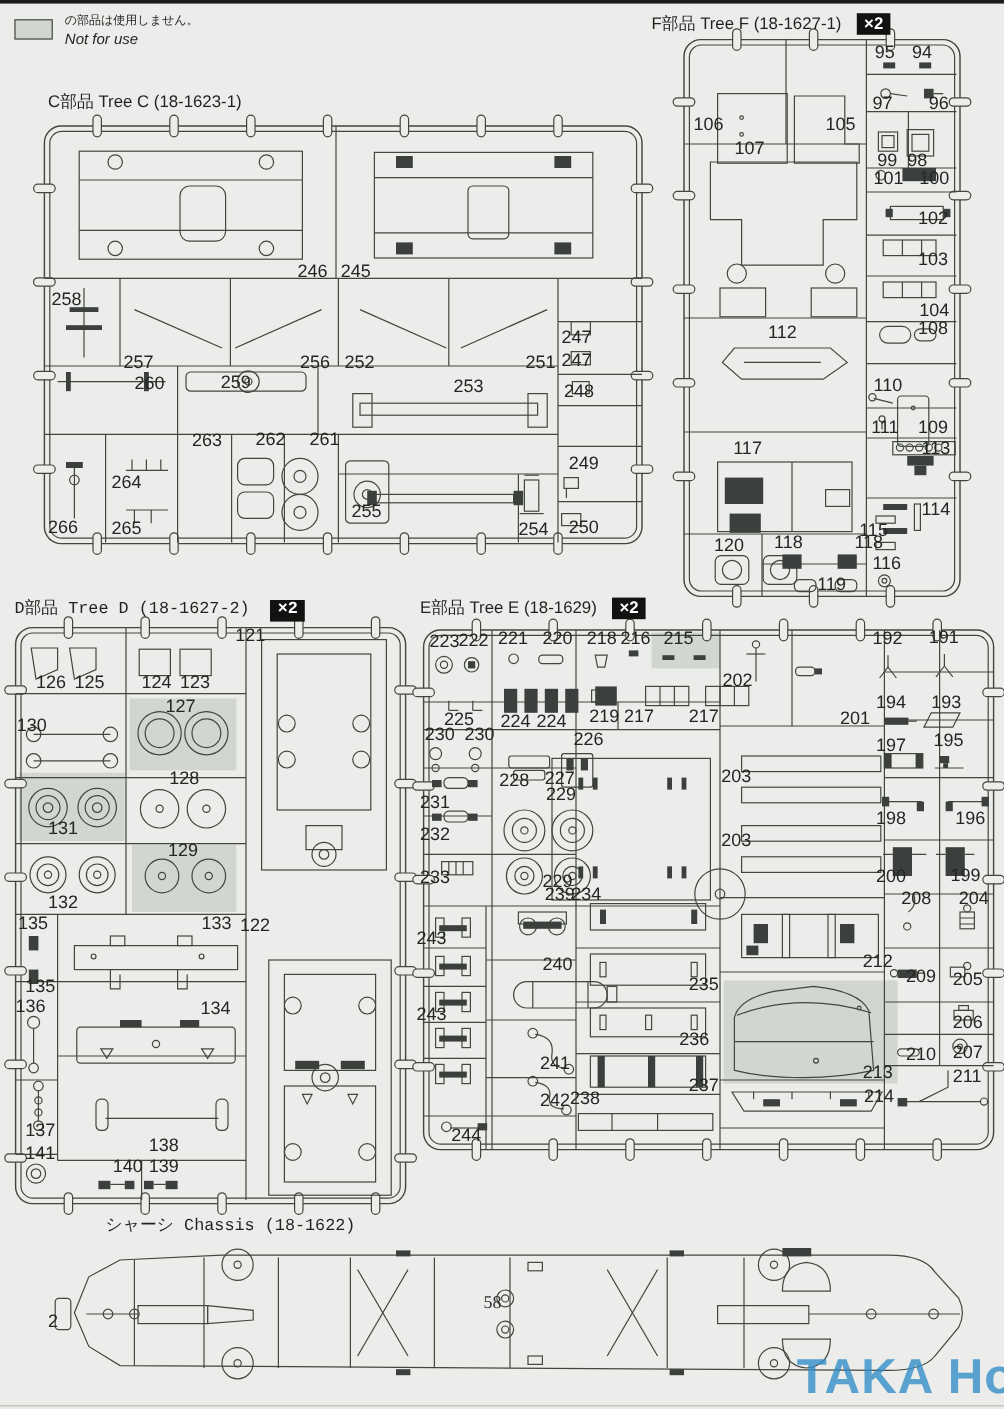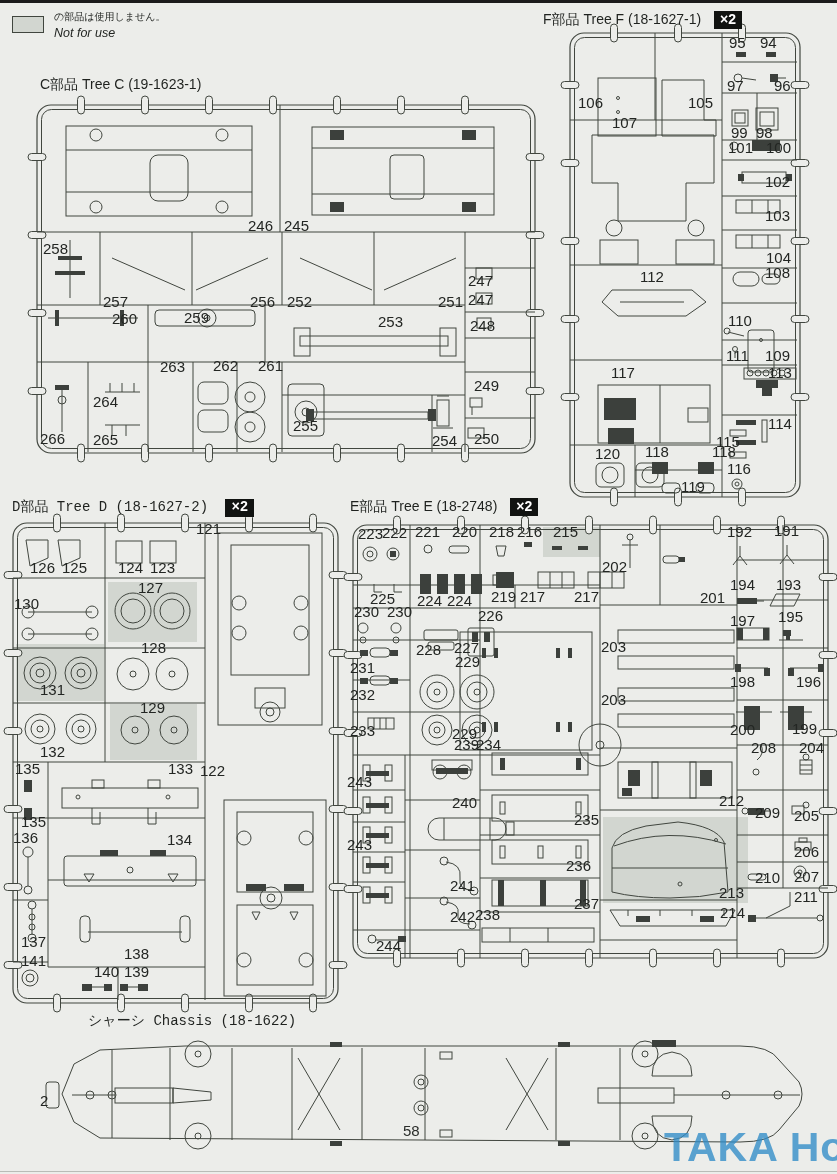--- a/index.html
+++ b/index.html
@@ -9,21 +9,21 @@
   .scan-edge-bottom{position:absolute;left:0;top:1171px;width:100%;height:1px;background:#b9bcb7;}
   #diagram{position:absolute;left:0;top:0;}
   .legend{position:absolute;left:12px;top:10px;}
   .legend .swatch{position:absolute;left:0;top:6px;width:30px;height:15px;
         background:#d2d6d0;border:1px solid #41463f;}
   .legend .jp{position:absolute;left:42px;top:0px;font-size:10px;color:#232623;white-space:nowrap;}
   .legend .en{position:absolute;left:42px;top:16px;font-size:12.5px;color:#232623;white-space:nowrap;font-style:italic;}
   .hdr{position:absolute;font-size:14px;color:#1f221f;white-space:nowrap;}
   .hdr .badge{display:inline-block;background:#111311;color:#fff;font-weight:bold;
         font-size:14px;padding:1px 6px 2px 6px;margin-left:9px;line-height:15px;}
-  .page-num{position:absolute;left:403px;top:1122px;font-size:15px;color:#2a2d2a;}
+  .page-num{position:absolute;left:403px;top:1078px;font-size:15px;color:#2a2d2a;font-family:Liberation Serif, serif;}
   .watermark{position:absolute;left:664px;top:1124px;font-size:41px;font-weight:bold;
         color:rgba(47,140,198,0.78);letter-spacing:1px;white-space:nowrap;}
 </style>
 </head>
 <body>
 
 <div class="scan-edge-top"></div>
 
 <svg id="diagram" width="837" height="1174" viewBox="0 0 837 1174">
     <rect x="37" y="105" width="498" height="348" rx="14" fill="none" stroke="#41463f" stroke-width="1.2"></rect>
@@ -813,32 +813,32 @@
     <text x="40" y="1106" font-size="15" fill="#232623" font-family="&quot;Liberation Sans&quot;,&quot;DejaVu Sans&quot;,sans-serif">2</text>
   </svg>
 
 <div class="legend">
   <span class="swatch"></span>
   <div class="jp">の部品は使用しません。</div>
   <div class="en">Not for use</div>
 </div>
 
 <div class="hdr" style="left:40px;top:76px;">
-  <span>C部品 Tree C (19-1623-1)</span>
+  <span>C部品 Tree C (18-1623-1)</span>
 </div>
 <div class="hdr" style="left:543px;top:11px;">
   <span>F部品 Tree F (18-1627-1)</span>
   <span class="badge">×2</span>
 </div>
 <div class="hdr" style="left:12px;top:498px;font-family:Liberation Mono, monospace;">
   <span>D部品 Tree D (18-1627-2)</span>
   <span class="badge">×2</span>
 </div>
 <div class="hdr" style="left:350px;top:498px;">
-  <span>E部品 Tree E (18-2748)</span>
+  <span>E部品 Tree E (18-1629)</span>
   <span class="badge">×2</span>
 </div>
 <div class="hdr" style="left:88px;top:1012px;font-family:Liberation Mono, monospace;">
   <span>シャーシ Chassis (18-1622)</span>
 </div>
 
 <div class="page-num">58</div>
 <div class="watermark">TAKA Hobby</div>
 <div class="scan-edge-bottom"></div>
 

